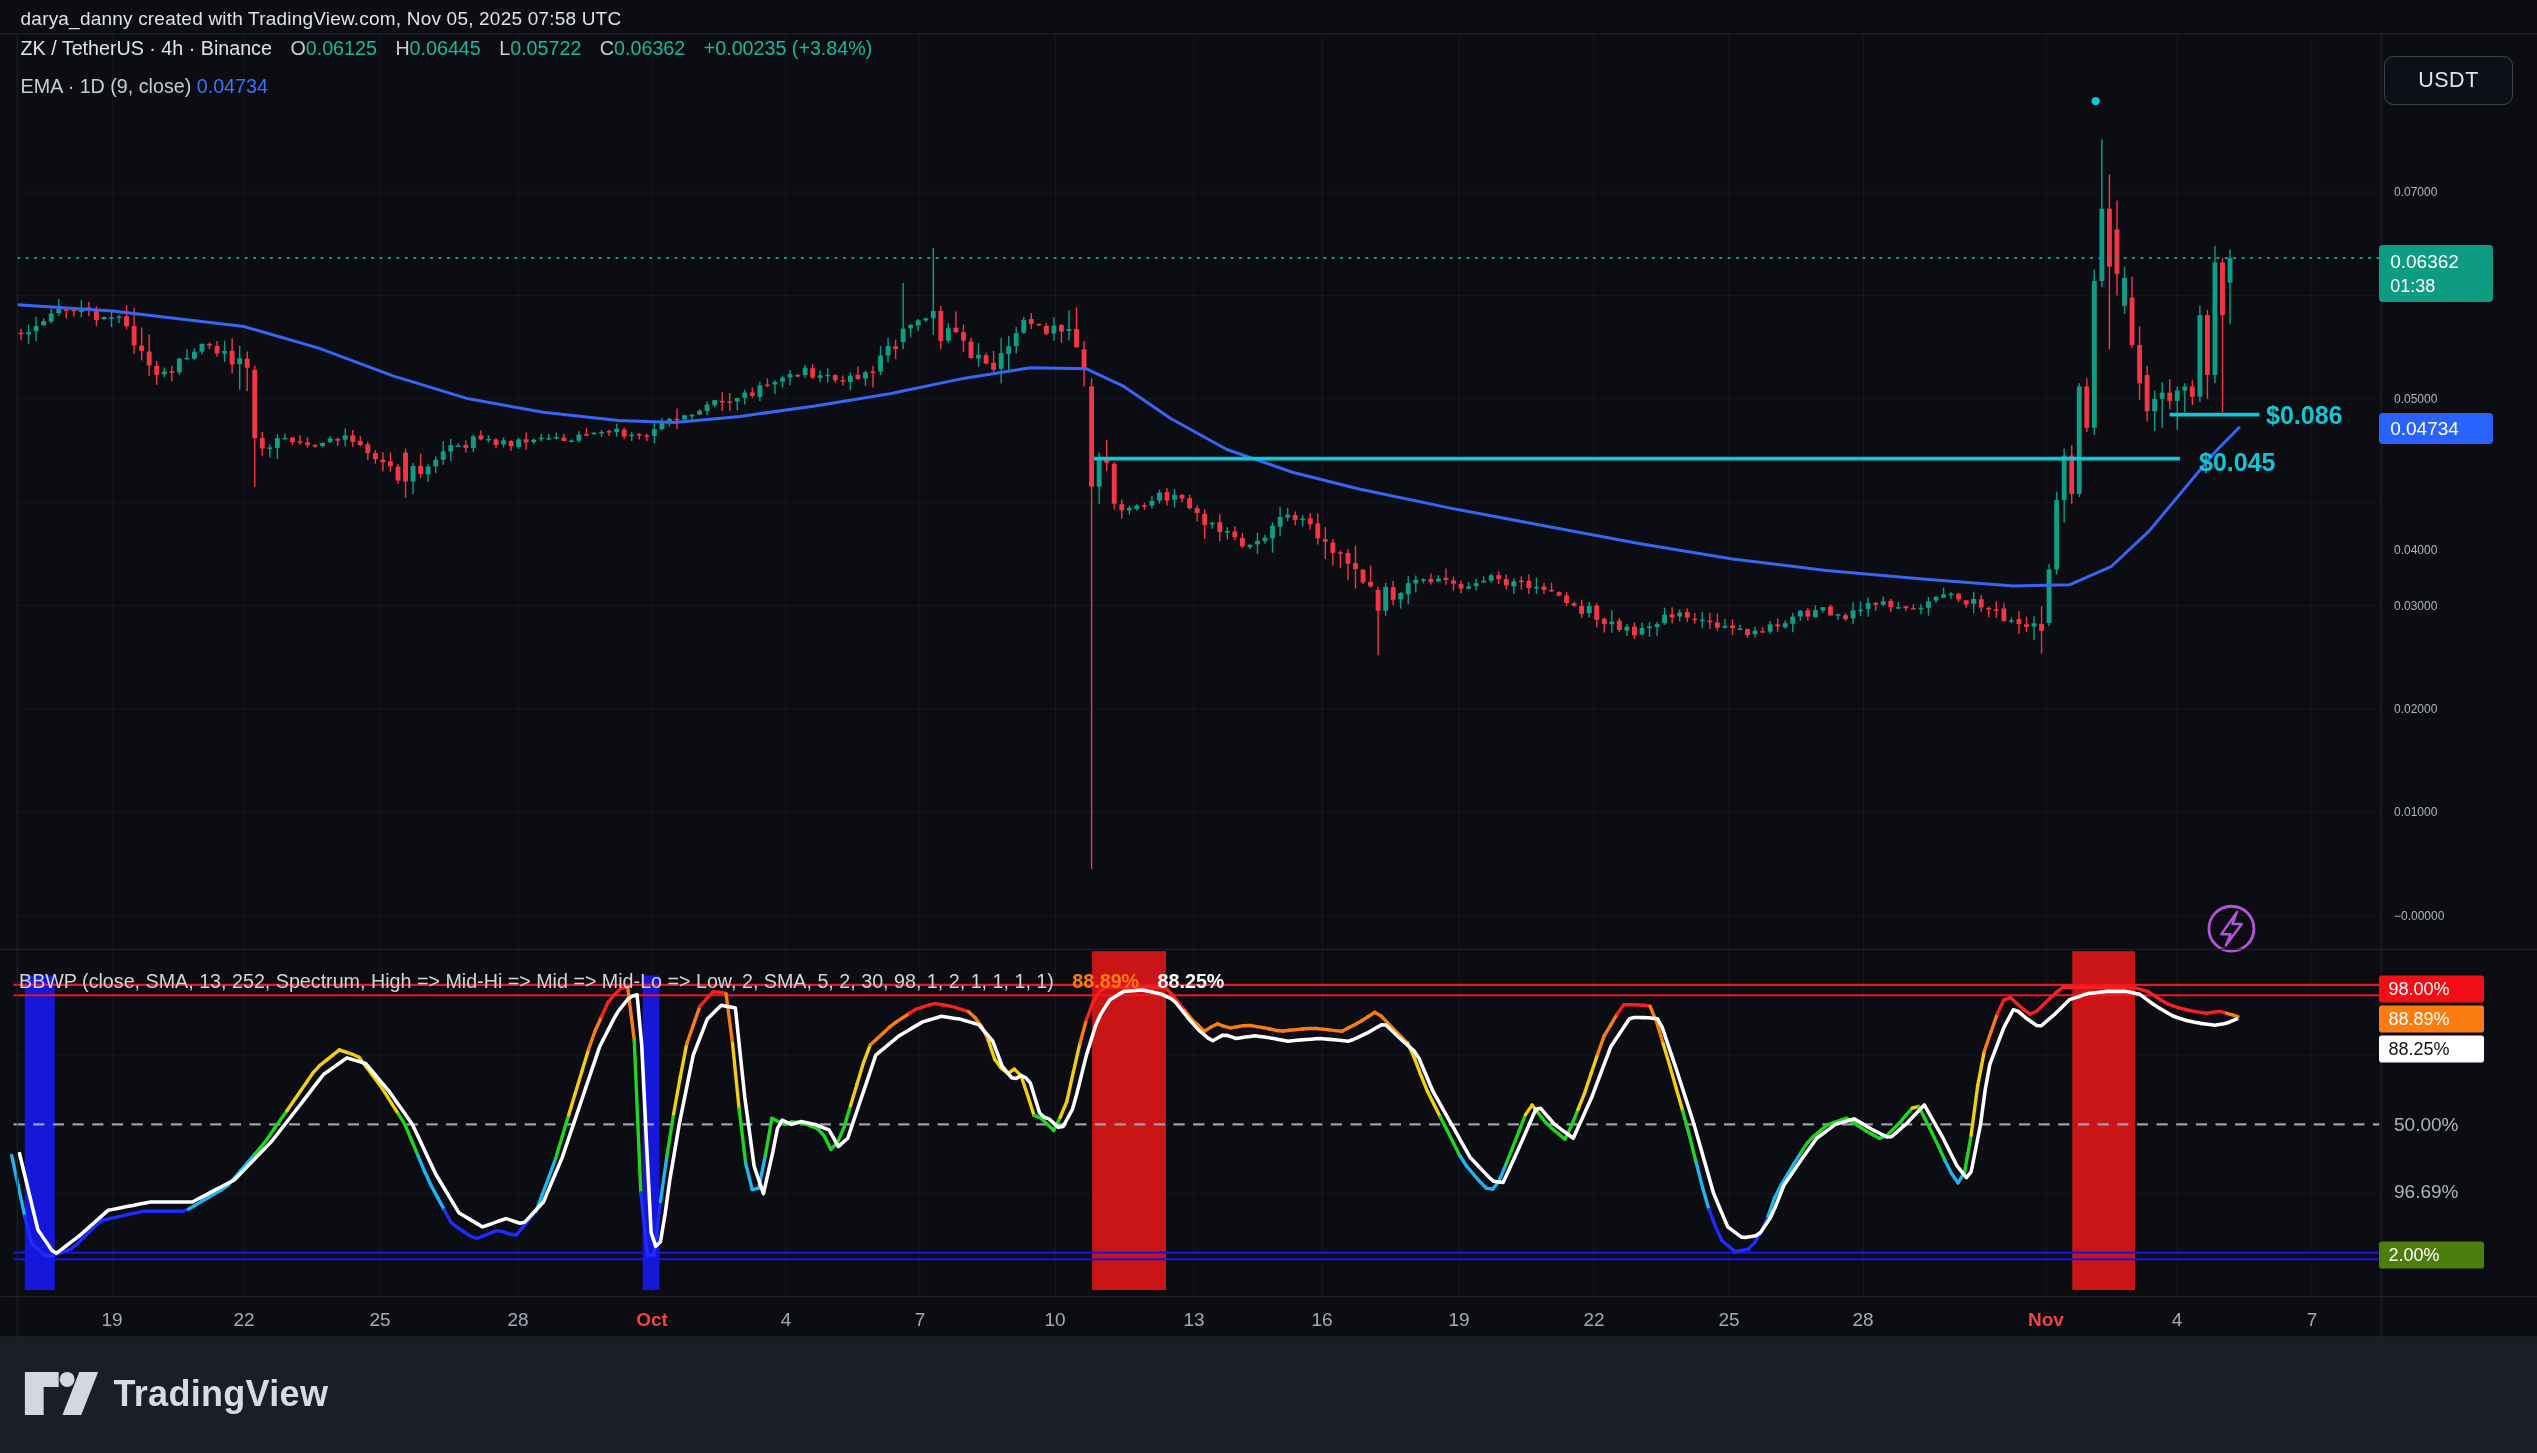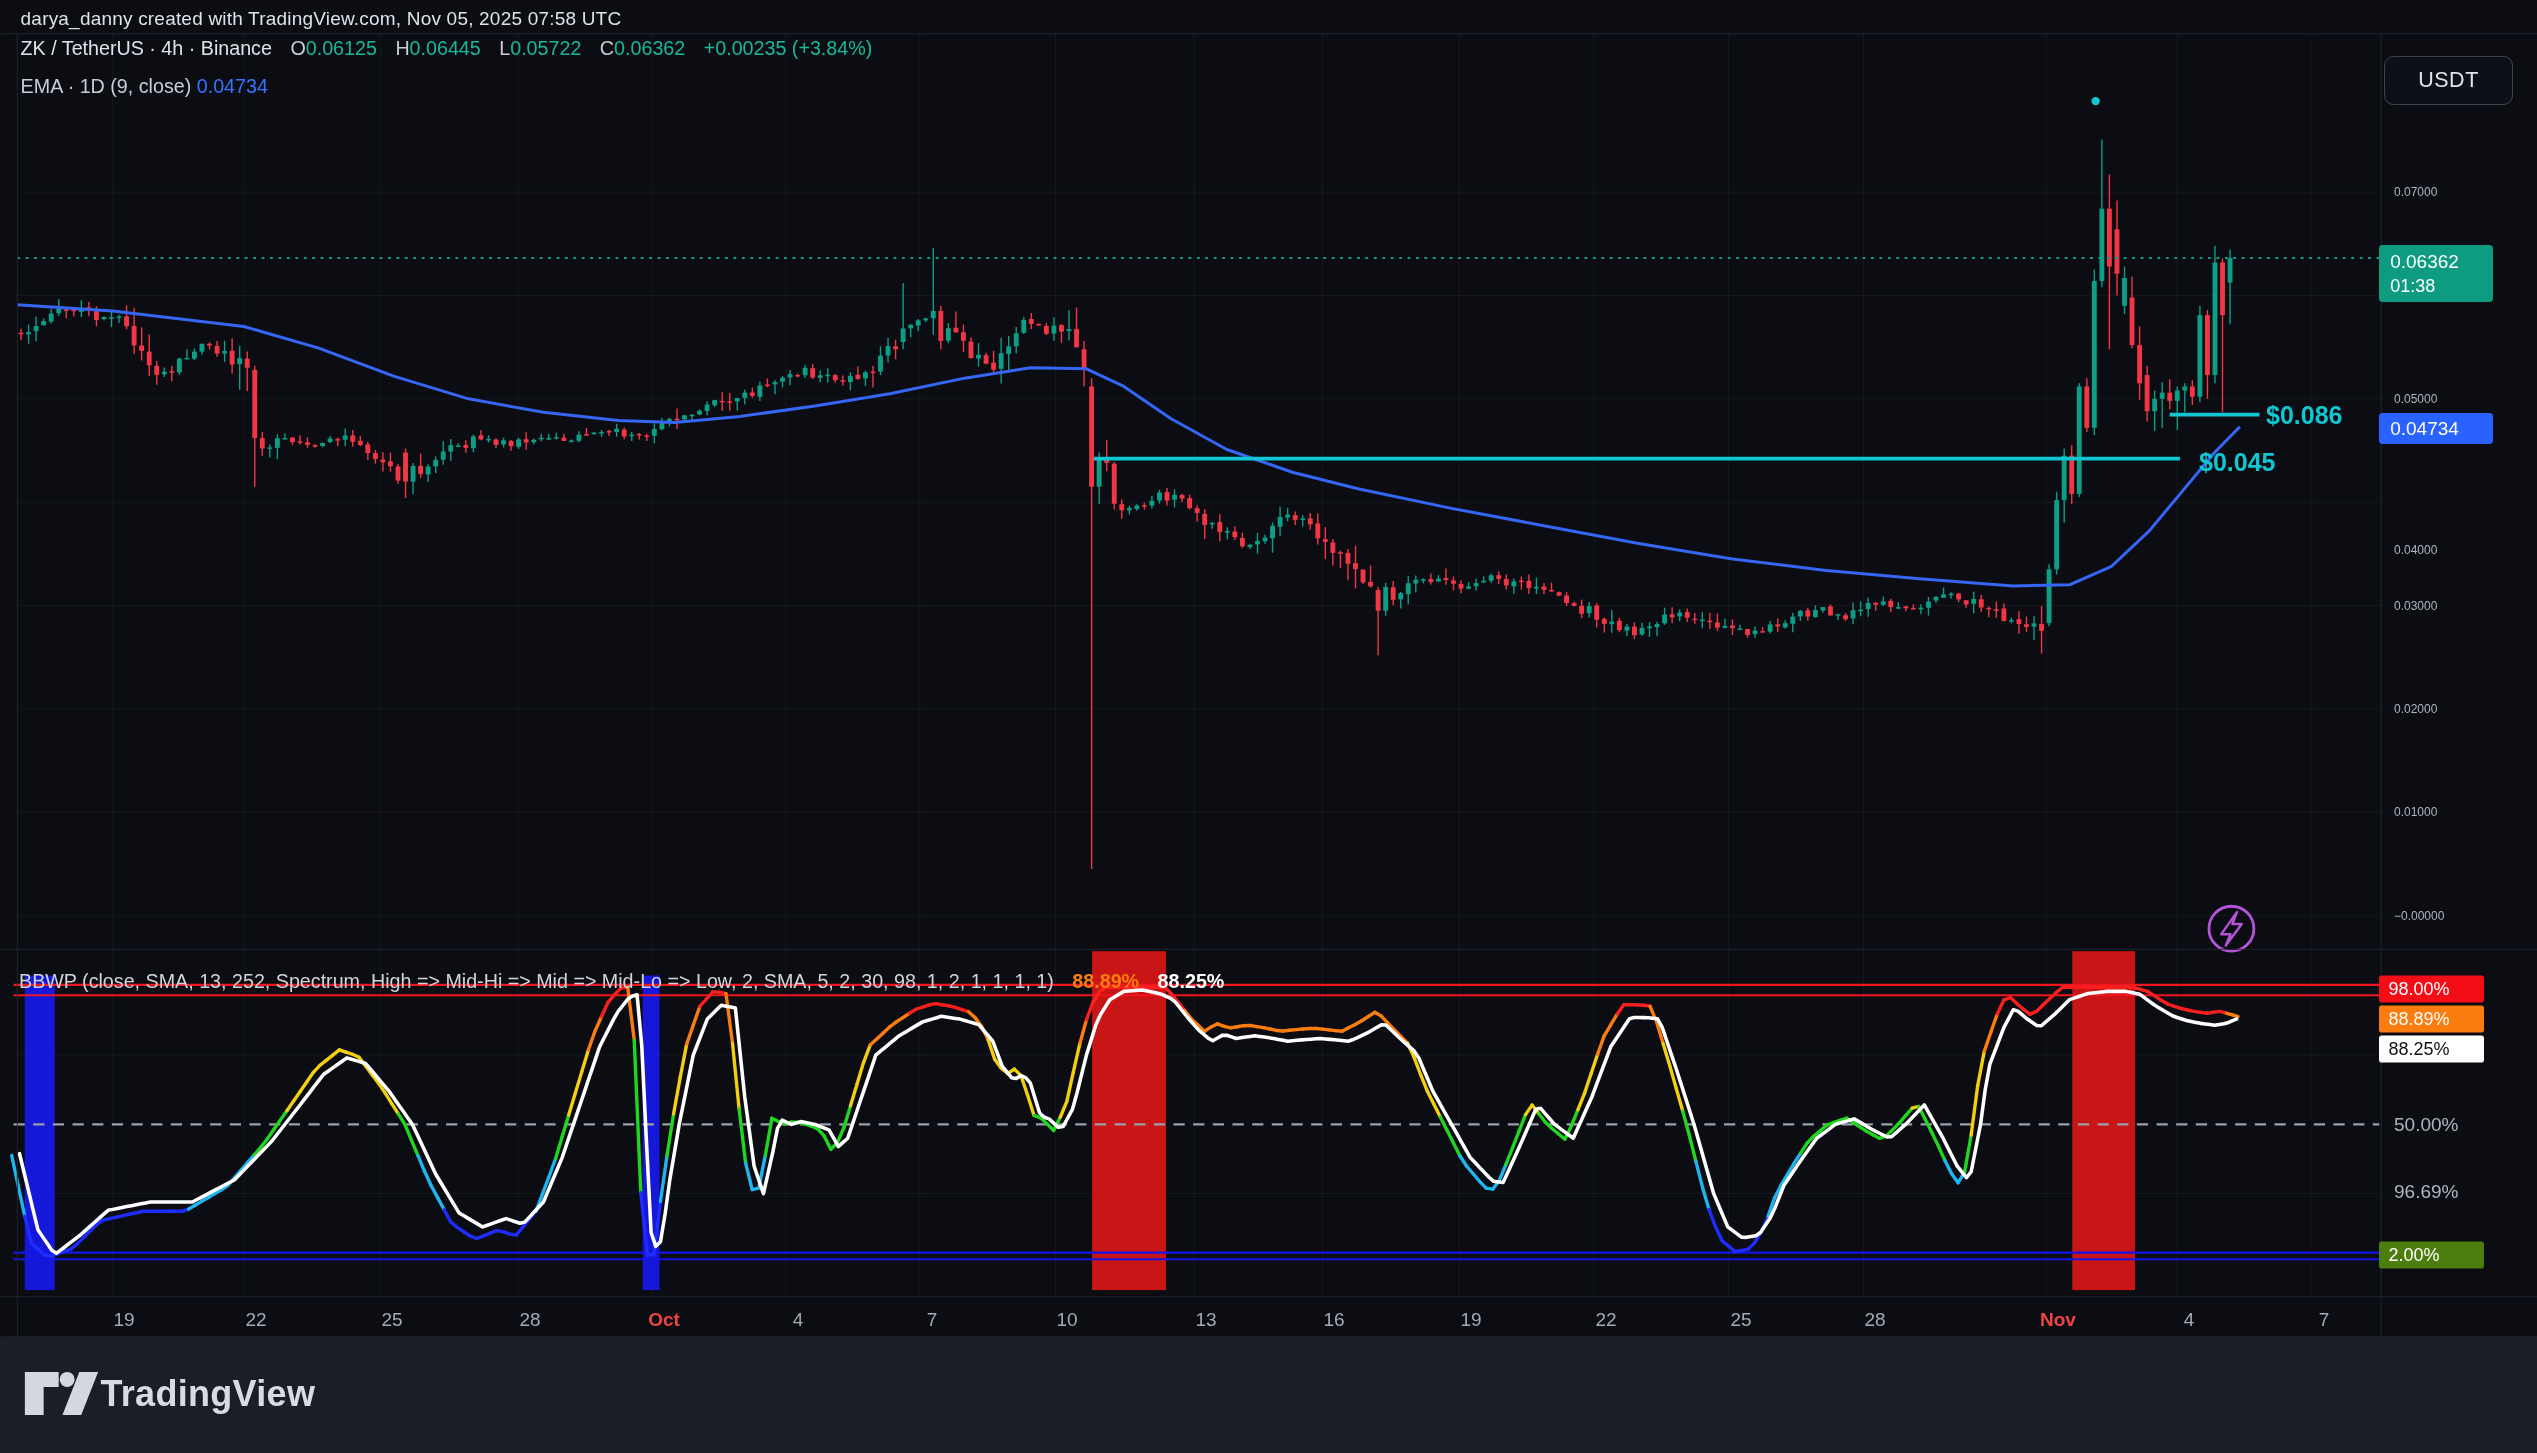--- a/index.html
+++ b/index.html
@@ -11,35 +11,35 @@
   .legend{left:20.6px;top:37px;font-size:19.7px;color:#dfe3ea;white-space:nowrap;}
   .legend .sep{display:inline-block;width:13px;}
   .ohlc-letter{color:#c9cdd6;}
   .val-green{color:#17b99a;}
   .legend2{left:20.6px;top:75px;font-size:19.7px;color:#c9cdd6;white-space:nowrap;}
   .ema-val{color:#3575ff;}
   .usdt-btn{left:2384px;top:56px;width:127px;height:47px;border:0.9px solid #3f434e;border-radius:9.4px;
     display:flex;align-items:center;justify-content:center;font-size:21.5px;color:#dfe2e8;letter-spacing:0.5px;
     background:rgba(19,23,34,.35);cursor:pointer;}
   .axis-label{color:#b0b4bd;font-size:12px;left:2394px;transform:translateY(-50%);}
-  .time-label{color:#a6aab4;font-size:19px;top:1309px;transform:translateX(-50%);margin-left:12px;}
+  .time-label{color:#a6aab4;font-size:19px;top:1309px;transform:translateX(-50%);}
   .time-label.bold{font-weight:bold;color:#ef4444;}
   .badge{left:2379px;border-radius:3.7px;color:#fff;font-size:19px;display:flex;flex-direction:column;
     justify-content:center;padding-left:11.2px;box-sizing:border-box;}
   .close-badge{top:245px;width:114px;height:57px;background:#0d9b82;line-height:24px;}
   .ema-badge{top:413px;width:114px;height:31px;background:#2962ff;}
   .bbwp-badge{left:2379px;width:105px;height:27px;border-radius:2.8px;font-size:18px;color:#fff;
     display:flex;align-items:center;padding-left:9.4px;box-sizing:border-box;transform:translateY(-50%);}
   .bbwp-plain{left:2394px;color:#b0b4bd;font-size:19px;transform:translateY(-50%);}
   .bbwp-title{left:19px;top:970px;font-size:19.7px;color:#d1d4dc;white-space:nowrap;}
   .bbwp-title .v1{color:#fc7d0f;font-weight:bold;margin-left:13px;}
   .bbwp-title .v2{color:#ffffff;font-weight:bold;margin-left:13px;}
   .lvl-label{position:absolute;color:#0fc6d2;font-weight:bold;font-size:25px;}
   .bottom-strip{left:0;top:1337px;width:2538px;height:116px;background:#1b1e25;}
-  .logo-row{left:22.5px;top:1369px;display:flex;align-items:center;gap:1px;}
+  .logo-row{left:22.5px;top:1369px;display:flex;align-items:center;gap:14px;}
   .logo-text{font-size:36px;font-weight:bold;color:#d8dbe2;letter-spacing:0.3px;}
 </style>
 </head>
 <body>
 
 <svg id="chart-svg" width="2538" height="1453" viewBox="0 0 2710 1552">
     <line x1="120" y1="36" x2="120" y2="1385" stroke="rgba(240,243,250,0.055)" stroke-width="1"></line>
     <line x1="261" y1="36" x2="261" y2="1385" stroke="rgba(240,243,250,0.055)" stroke-width="1"></line>
     <line x1="406" y1="36" x2="406" y2="1385" stroke="rgba(240,243,250,0.055)" stroke-width="1"></line>
     <line x1="553" y1="36" x2="553" y2="1385" stroke="rgba(240,243,250,0.055)" stroke-width="1"></line>

